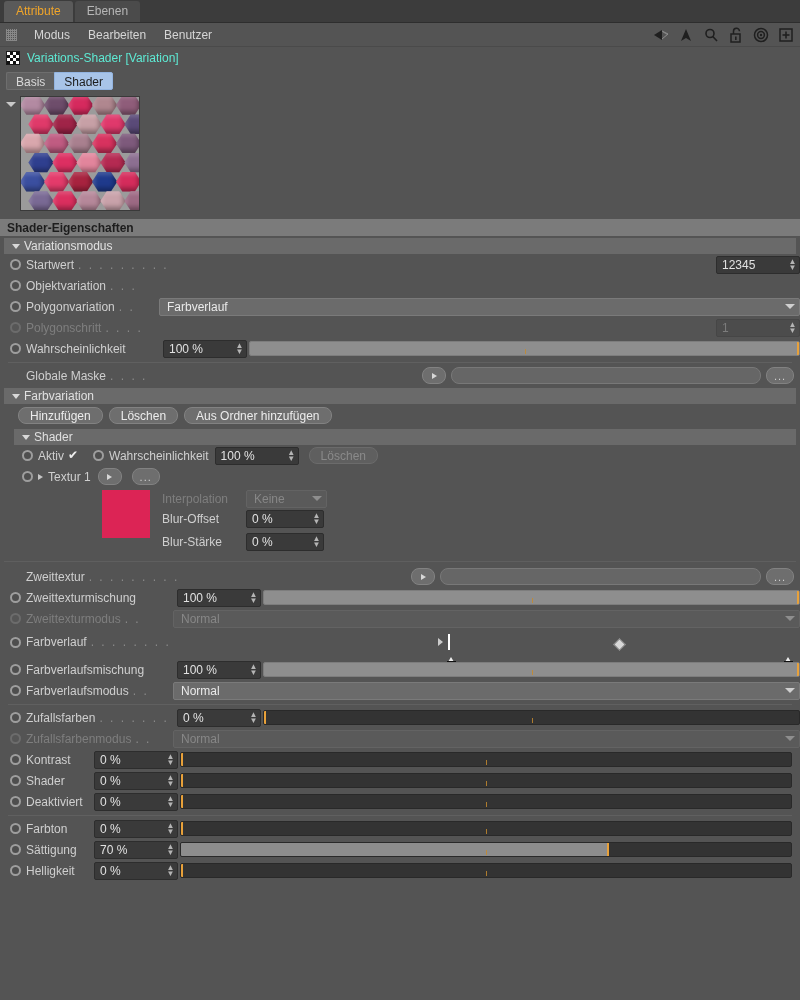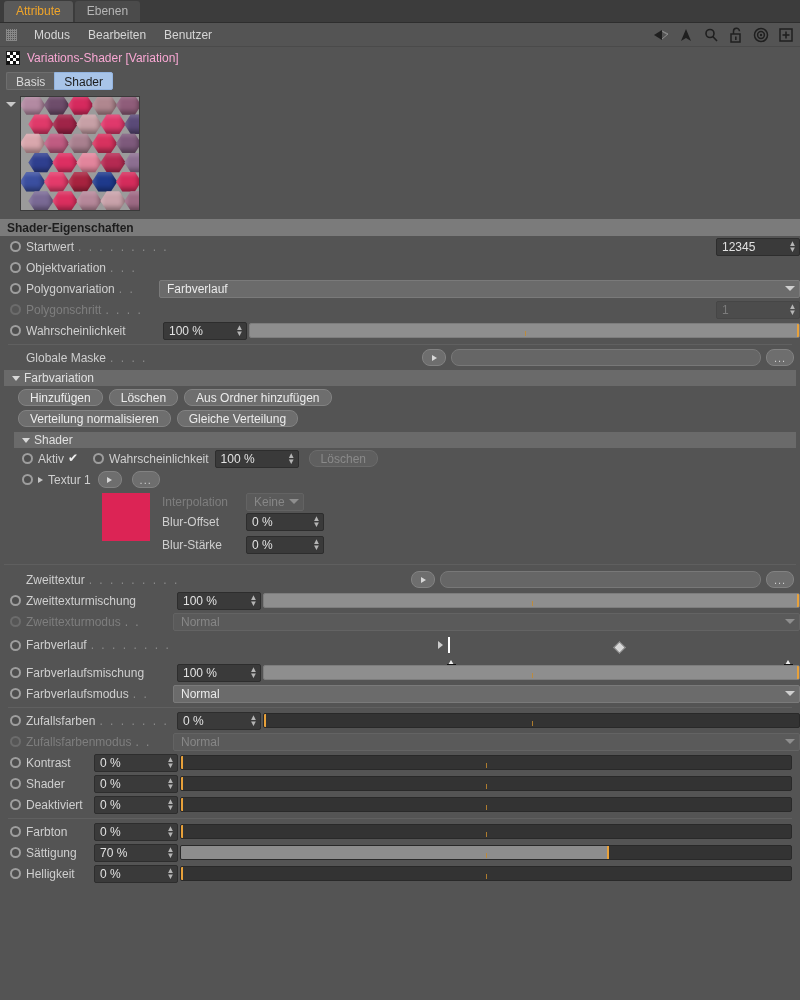--- a/index.html
+++ b/index.html
@@ -45,21 +45,21 @@
   
   .objrow { height: 22px; display: flex; align-items: center; padding-left: 6px; background: #545454; }
   .checkericon {
     width: 14px; height: 14px; margin-right: 7px; border: 1px solid #1a1a1a;
     background-color:#fff;
     background-image:
       linear-gradient(45deg,#111 25%,transparent 25%,transparent 75%,#111 75%),
       linear-gradient(45deg,#111 25%,transparent 25%,transparent 75%,#111 75%);
     background-size: 6px 6px; background-position: 0 0, 3px 3px;
   }
-  .objname { font-size: 12px; color: #f9a8d4; }
+  .objname { font-size: 12px; color: #5eead4; }
 
   
   .segrow { height: 23px; padding-left: 6px; display: flex; align-items: center; background: #545454; }
   .seg {
     height: 18px; line-height: 18px; padding: 0 9px; font-size: 12px;
     background: #606060; color: #d8d8d8; border: 1px solid #6e6e6e; border-right: none;
   }
   .seg:first-child { border-radius: 2px 0 0 2px; }
   .seg:last-child { border-radius: 0 2px 2px 0; border-right: 1px solid #6e6e6e; }
   .seg.active { background: #a8c4e8; color: #1c1c1c; border-color:#93b4e0; }
@@ -267,20 +267,24 @@
         <span class="hexblob" style="left: 55.4px; top: 93.8333px; width: 25.2px; height: 20.125px; background: rgb(182, 136, 154); box-shadow: rgba(0, 0, 0, 0.35) -3px -4px 5px inset, rgba(255, 255, 255, 0.18) 3px 3px 4px inset;"></span>
         <span class="hexblob" style="left: 79.4px; top: 93.8333px; width: 25.2px; height: 20.125px; background: rgb(201, 162, 170); box-shadow: rgba(0, 0, 0, 0.35) -3px -4px 5px inset, rgba(255, 255, 255, 0.18) 3px 3px 4px inset;"></span>
         <span class="hexblob" style="left: 103.4px; top: 93.8333px; width: 25.2px; height: 20.125px; background: rgb(157, 106, 132); box-shadow: rgba(0, 0, 0, 0.35) -3px -4px 5px inset, rgba(255, 255, 255, 0.18) 3px 3px 4px inset;"></span>
       </div>
   </div>
 
   <div class="secbar">
     <span>Shader-Eigenschaften</span>
   </div>
 
+  <div class="grpbar">
+    <span class="arrow-d"></span>
+    <span>Variationsmodus</span>
+  </div>
 
   <div class="row">
     <span class="kf"></span>
     <span class="lbl">Startwert</span>
     <span class="dots">. . . . . . . . .</span>
     <span class="numfield" style="width:84px">
       <span>12345</span>
       <span class="spin">
           <i>▲</i>
           <i>▼</i>
@@ -355,24 +359,20 @@
   <div class="grpbar">
     <span class="arrow-d"></span>
     <span>Farbvariation</span>
   </div>
 
   <div class="btnrow">
     <span class="btn">Hinzufügen</span>
     <span class="btn">Löschen</span>
     <span class="btn">Aus Ordner hinzufügen</span>
   </div>
-  <div class="btnrow" style="padding-top:4px">
-    <span class="btn">Verteilung normalisieren</span>
-    <span class="btn">Gleiche Verteilung</span>
-  </div>
 
   <div class="grpbar inner" style="margin-top:5px">
     <span class="arrow-d"></span>
     <span>Shader</span>
   </div>
 
   <div class="row" style="padding-left:22px">
     <span class="kf"></span>
     <span class="lbl">Aktiv</span>
     <span class="chk">✔</span>
@@ -399,21 +399,21 @@
     <span class="ellbtn" style="margin-left:5px">
         <span>...</span>
       </span>
   </div>
 
   <div style="display:flex;padding-left:102px;padding-top:3px">
     <div class="colorswatch" id="swatch" style="background: rgb(220, 36, 85);"></div>
     <div style="margin-left:12px">
       <div style="height:17px;display:flex;align-items:center">
         <span class="lbl dim" style="width:84px">Interpolation</span>
-        <span class="dropdown dim" style="width:58px">
+        <span class="dropdown dim" style="width:81px">
           <span>Keine</span>
           <span class="dd-arrow"></span>
         </span>
       </div>
       <div style="height:23px;display:flex;align-items:center">
         <span class="lbl" style="width:84px">Blur-Offset</span>
         <span class="numfield" style="width:78px">
           <span>0 %</span>
           <span class="spin">
               <i>▲</i>

